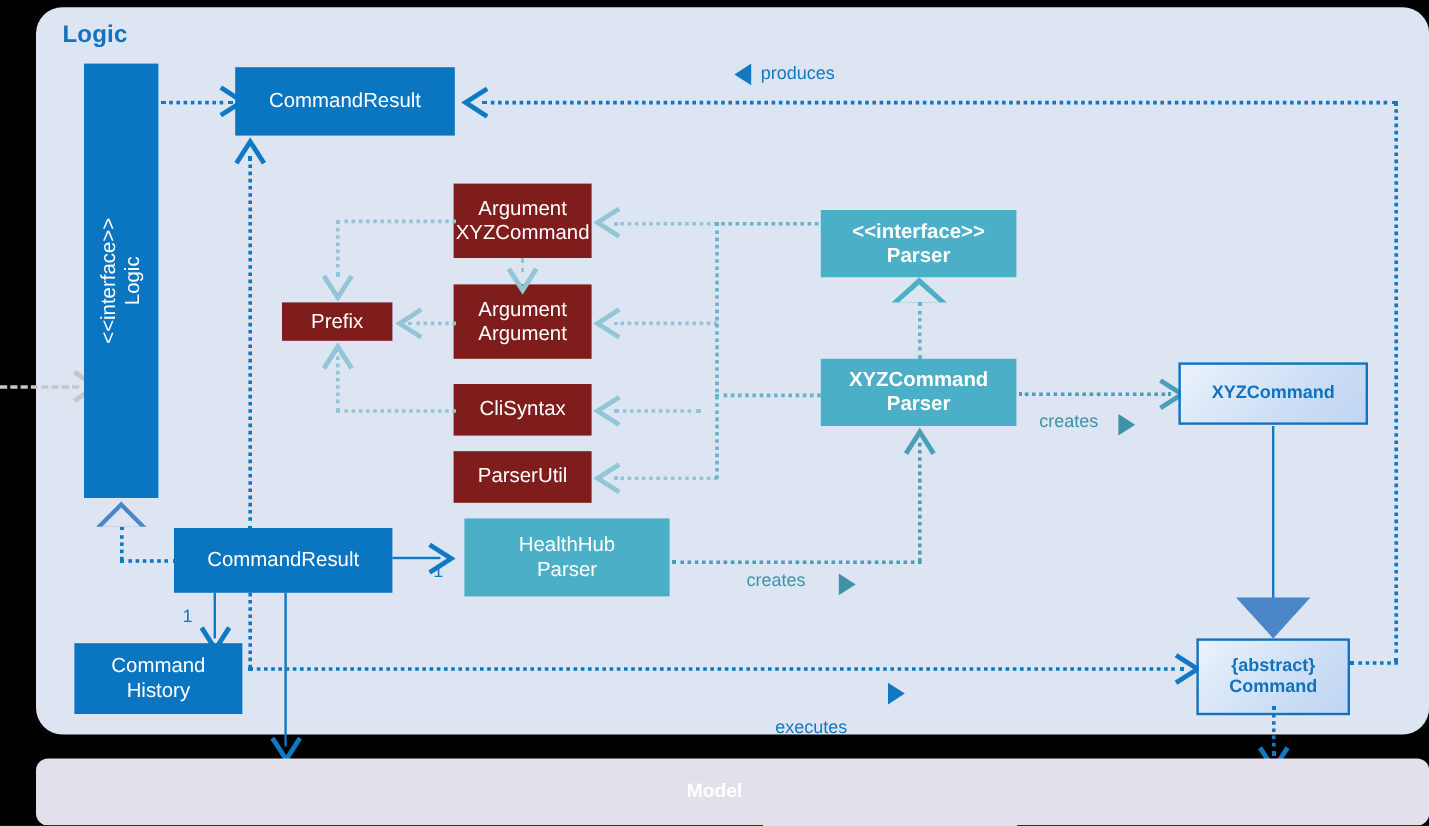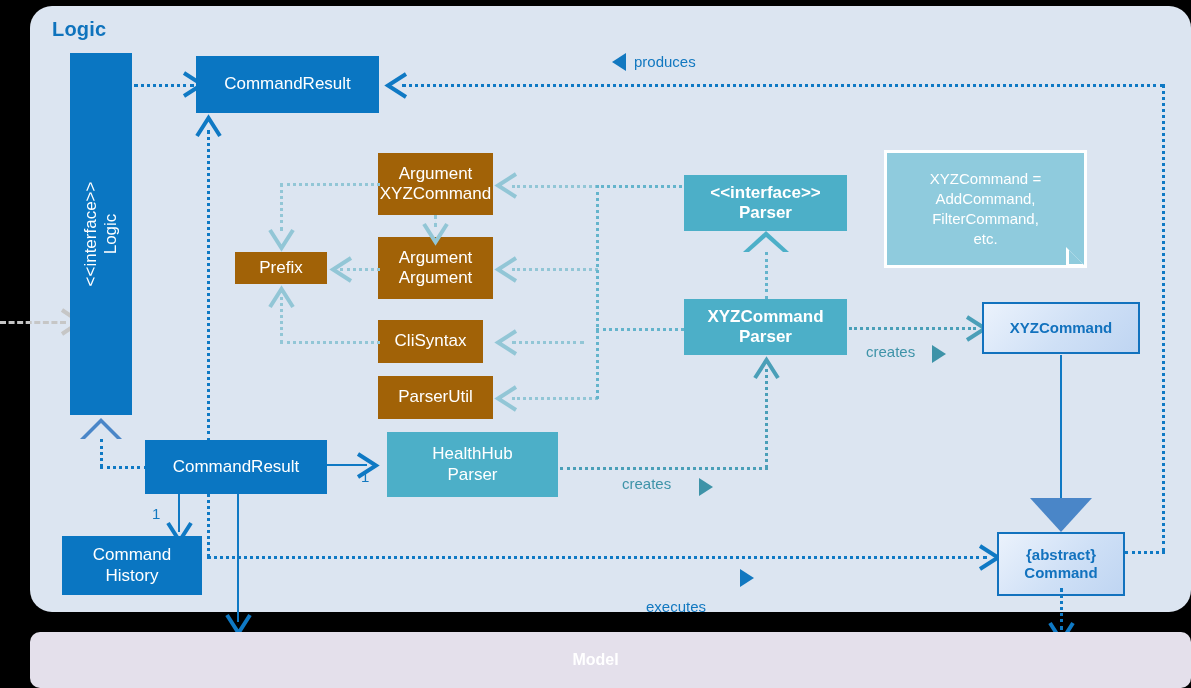--- a/index.html
+++ b/index.html
@@ -15,21 +15,21 @@
       background:#E4E0EB;border-radius:10px;}
   .model-label{position:absolute;left:0;top:632px;width:1191px;height:56px;
       display:flex;align-items:center;justify-content:center;color:#fff;
       font-size:16px;font-weight:bold;}
 
   
   .box{position:absolute;display:flex;align-items:center;justify-content:center;
       text-align:center;color:#fff;line-height:1.18;box-sizing:border-box;}
   .dark{background:#0A76C2;font-size:17px;}
   .teal{background:#4CAFC8;font-size:17px;}
-  .lteal{background:#a16207;font-size:17px;}
+  .lteal{background:#7f1d1d;font-size:17px;}
   .bold{font-weight:bold;}
 
   
   .vbox{position:absolute;background:#0A76C2;}
   .vbox .vtext{position:absolute;left:50%;top:50%;
       transform:translate(-50%,-50%) rotate(-90deg);white-space:nowrap;
       color:#fff;font-size:17px;text-align:center;line-height:1.2;}
 
   
   .grad{position:absolute;box-sizing:border-box;border:2.5px solid #1272BE;
@@ -148,21 +148,21 @@
   </div>
 
   <div class="box lteal" style="left:378px;top:237px;width:115px;height:62px;">
     <span><span>Argument</span><br><span>Argument</span></span>
   </div>
 
   <div class="box lteal" style="left:235px;top:252px;width:92px;height:32px;">
     <span>Prefix</span>
   </div>
 
-  <div class="box lteal" style="left:378px;top:320px;width:105px;height:43px;">
+  <div class="box lteal" style="left:378px;top:320px;width:115px;height:43px;">
     <span>CliSyntax</span>
   </div>
 
   <div class="box lteal" style="left:378px;top:376px;width:115px;height:43px;align-items:center;">
     <span>ParserUtil</span>
   </div>
 
   <div class="ln th" style="left:280px;top:183px;width:100px;"></div>
   <div class="ln tv" style="left:280px;top:183px;height:48px;"></div>
   <svg class="arrow" style="left:268px;top:228px;" width="26" height="26">
@@ -229,30 +229,20 @@
   <div class="lbl-t" style="left:622px;top:475px;">creates</div>
   <div class="tri-r-t" style="left:699px;top:478px;"></div>
 
   <div class="ln" style="left:849px;top:327px;width:127px;height:0;border-top:3px dotted #4A9FB8;"></div>
   <svg class="arrow" style="left:965px;top:315px;" width="26" height="26">
     <polyline points="2,2 20,13.5 2,25" fill="none" stroke="#4A9FB8" stroke-width="4"></polyline>
   </svg>
   <div class="lbl-t" style="left:866px;top:343px;">creates</div>
   <div class="tri-r-t" style="left:932px;top:345px;"></div>
 
-  <div class="note" style="left:884px;top:150px;width:203px;height:118px;">
-    <span>
-      <span>XYZCommand =</span><br>
-      <span>AddCommand,</span><br>
-      <span>FilterCommand,</span><br>
-      <span>etc.</span>
-    </span>
-    <span class="fold"></span>
-    <span class="fold2"></span>
-  </div>
 
   <div class="grad" style="left:982px;top:302px;width:158px;height:52px;">
     <span>XYZCommand</span>
   </div>
 
   <div class="ln sv" style="left:1060px;top:355px;height:148px;"></div>
   <div class="tri-dn" style="left:1030px;top:498px;"></div>
 
   <div class="box dark" style="left:145px;top:440px;width:182px;height:54px;">
     <span>CommandResult</span>

